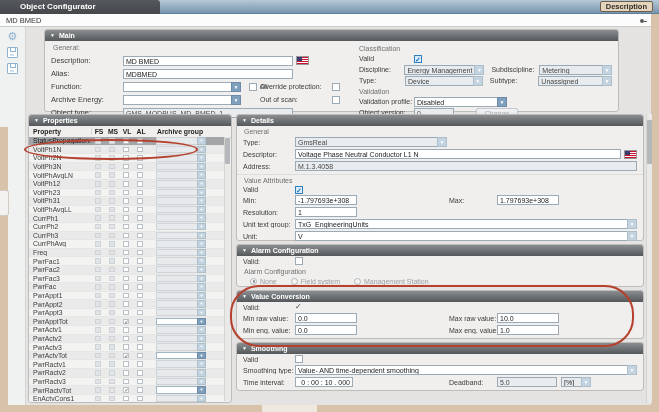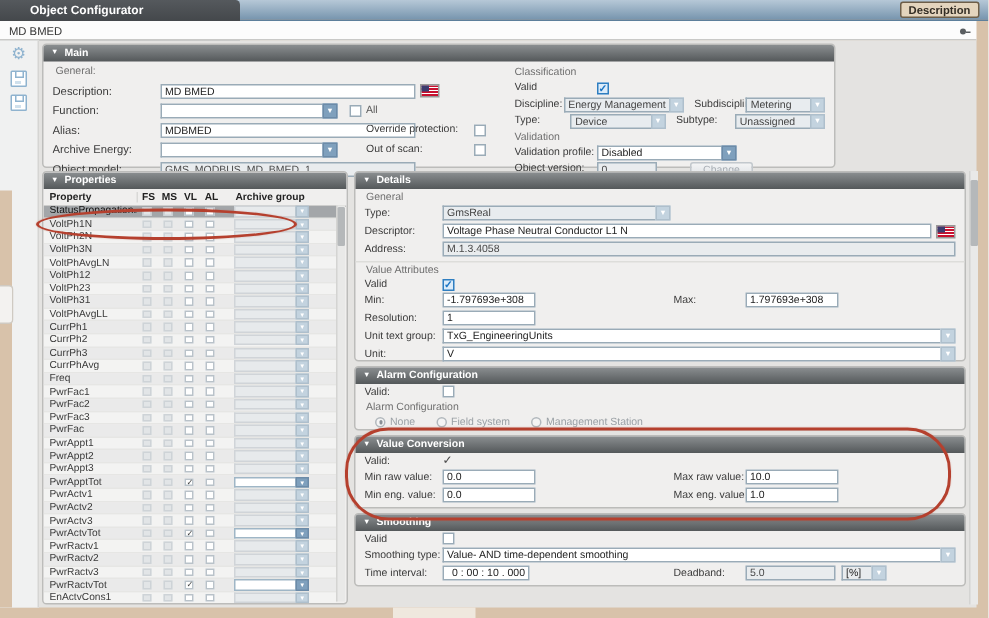--- a/index.html
+++ b/index.html
@@ -40,21 +40,21 @@
   .cb{width:8px;height:8px;background:#fff;border:1px solid #9aabb7;box-sizing:border-box;font-size:7px;line-height:7px;text-align:center;color:#2d86cf}
   .cb.on{border-color:#2f7ec0;background:#dcecfa;color:#1d76c4;font-weight:bold}
   .check-gray{font-size:8px;color:#4a4a4a;line-height:8px}
   .radio{width:7px;height:7px;border:1px solid #b2b8bd;border-radius:50%;background:#f4f4f4;position:relative;box-sizing:border-box}
   .radio.sel::after{content:"";position:absolute;left:1.5px;top:1.5px;width:2.5px;height:2.5px;border-radius:50%;background:#8a9096}
   .radio-lbl{color:#9aa0a5;font-size:7px;margin-left:3px}
   .flag{width:11px;height:7px;background:repeating-linear-gradient(180deg,#c8102e 0 1px,#fff 1px 2px);position:relative;border:0.5px solid #999;flex:none}
   .flag::before{content:"";position:absolute;left:0;top:0;width:5px;height:4px;background:#3c3b6e}
   .btn-dis{background:linear-gradient(#f3f4f5,#dfe2e5);border:1px solid #c2c8cd;color:#a7adb3;font-size:7px;height:10px;line-height:9px;text-align:center;border-radius:2px;box-sizing:border-box}
   
-  .main-panel{position:absolute;left:28px;top:2px;width:529px;height:83px}
+  .main-panel{position:absolute;left:44px;top:2px;width:575px;height:83px}
   .main-body{position:absolute;left:0;top:11px;right:0;bottom:0}
   .main-left{position:absolute;left:6px;top:13px;width:302px}
   .frow{display:flex;align-items:center;height:13px}
   .main-left .lbl{width:72px}
   .mid{position:absolute;left:215px;width:120px;height:13px;display:flex;align-items:center}
   .mid .lbl{width:72px;font-size:7px}
   .main-right{position:absolute;left:314px;top:2px;right:6px}
   .main-right .rrow{display:flex;align-items:center;height:11px}
   .main-right .lbl{width:55px;font-size:7px}
   .main-right .lbl2{width:58px;font-size:7px;margin-left:7px}
@@ -125,41 +125,41 @@
       <div class="main-body">
         <div class="group-lbl" style="position:absolute;left:1px;top:1px">General:</div>
 
         <div class="main-left">
           <div class="frow">
             <span class="lbl">Description:</span>
             <span class="txt" style="width:170px">MD BMED</span>
             <span class="flag" style="margin-left:3px"></span>
           </div>
           <div class="frow">
+            <span class="lbl">Alias:</span>
+            <span class="txt" style="width:170px">MDBMED</span>
+          </div>
+          <div class="frow">
             <span class="lbl">Function:</span>
             <span class="dd" style="width:118px">
               <span class="ddf"></span>
               <span class="arrow">▼</span>
             </span>
             <span class="cb" style="margin-left:8px"></span>
             <span class="lbl" style="width:auto;margin-left:3px;color:#5a5a5a;font-size:7px">All</span>
-          </div>
-          <div class="frow">
-            <span class="lbl">Alias:</span>
-            <span class="txt" style="width:170px">MDBMED</span>
           </div>
           <div class="frow">
             <span class="lbl">Archive Energy:</span>
             <span class="dd" style="width:118px">
               <span class="ddf"></span>
               <span class="arrow">▼</span>
             </span>
           </div>
           <div class="frow">
-            <span class="lbl">Object model:</span>
+            <span class="lbl">Object type:</span>
             <span class="txt ro" style="width:170px">GMS_MODBUS_MD_BMED_1</span>
           </div>
         </div>
 
         <div class="mid" style="top:39px">
           <span class="lbl">Override protection:</span>
           <span class="cb"></span>
         </div>
         <div class="mid" style="top:52px">
           <span class="lbl">Out of scan:</span>

